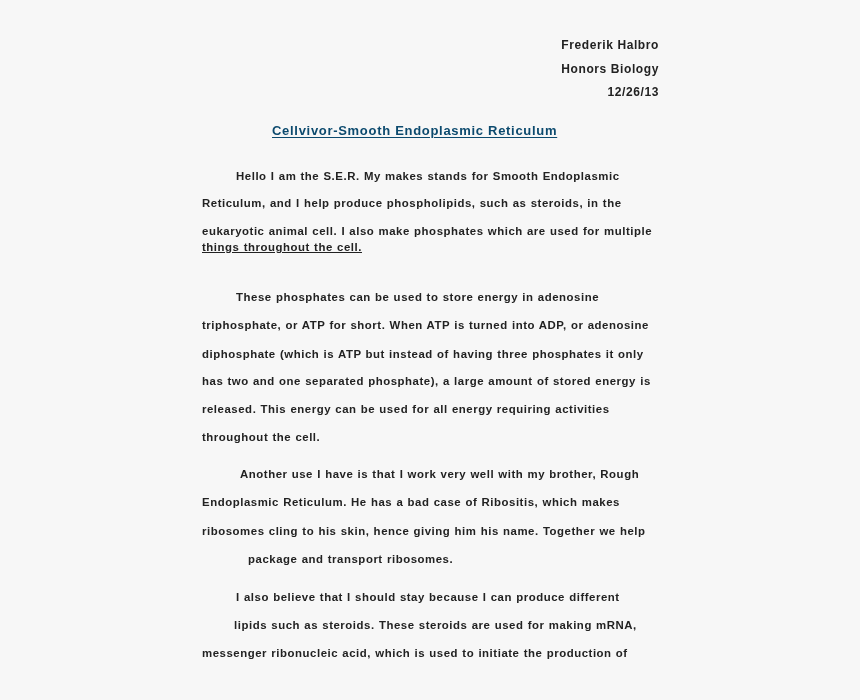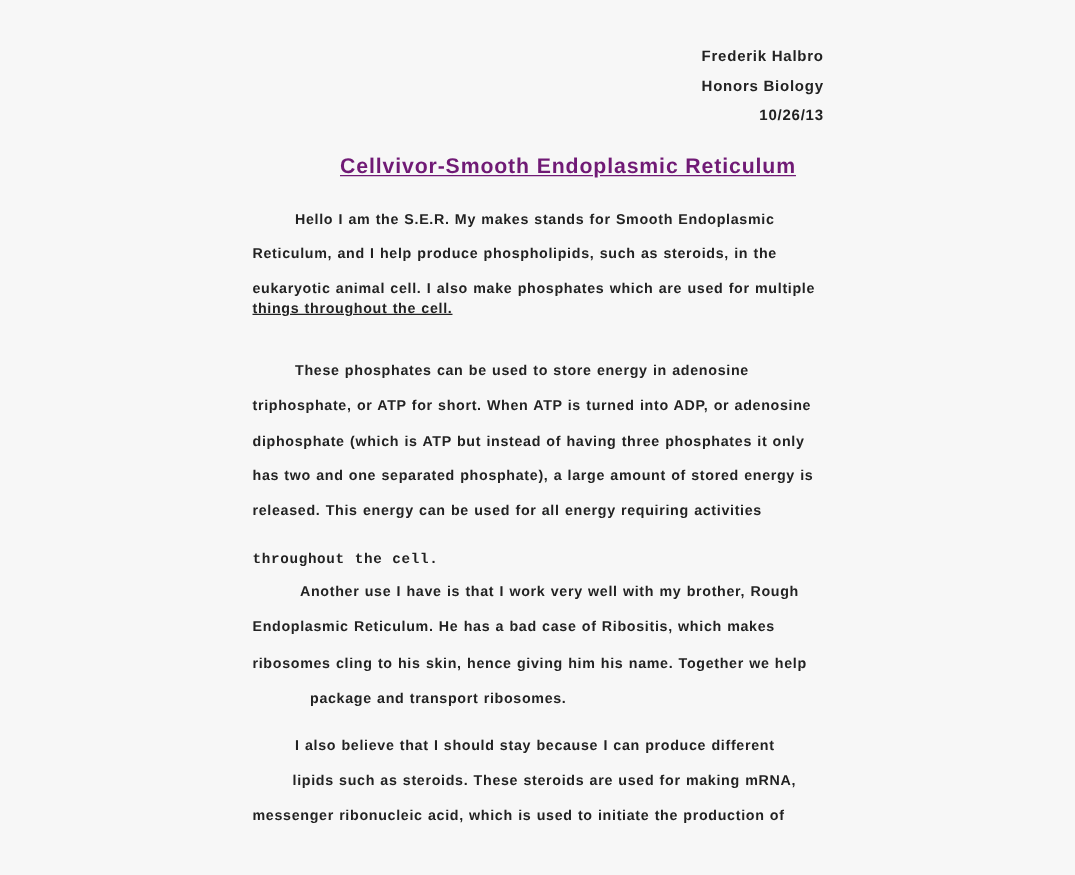--- a/index.html
+++ b/index.html
@@ -27,27 +27,27 @@
       font-weight: bold;
       letter-spacing: 0.6px;
       white-space: nowrap;
       text-align: center;
       color: #222;
     }
     .title {
       position: absolute;
       left: 272px;
       top: 123px;
-      font-size: 17px;
+      font-size: 13px;
       font-weight: bold;
       letter-spacing: 0.7px;
       text-decoration: underline;
       text-underline-offset: 2px;
       white-space: nowrap;
-      color: #701a75;
+      color: #0c4a6e;
     }
     .line {
       position: absolute;
       left: 202px;
       font-size: 11.4px;
       font-weight: bold;
       letter-spacing: 0.55px;
       word-spacing: 0.5px;
       white-space: nowrap;
       color: #222;
@@ -55,38 +55,38 @@
     .indent { left: 236px; }
     .indent2 { left: 240px; }
   </style>
 </head>
 <body>
 
 <div class="page">
 
   <div class="hdr" style="top:38px;">Frederik Halbro</div>
   <div class="hdr" style="top:62px;">Honors Biology</div>
-  <div class="hdr" style="top:85px;">10/26/13</div>
+  <div class="hdr" style="top:85px;">12/26/13</div>
 
   <div class="title">Cellvivor-Smooth Endoplasmic Reticulum</div>
 
   <div>
     <div class="line indent" style="top:170px;">Hello I am the S.E.R. My makes stands for Smooth Endoplasmic</div>
     <div class="line" style="top:197px;">Reticulum, and I help produce phospholipids, such as steroids, in the</div>
     <div class="line" style="top:225px;">eukaryotic animal cell. I also make phosphates which are used for multiple</div>
     <div class="line" style="top:241px;text-decoration:underline;">things throughout the cell.</div>
   </div>
 
   <div>
     <div class="line indent" style="top:291px;">These phosphates can be used to store energy in adenosine</div>
     <div class="line" style="top:319px;">triphosphate, or ATP for short. When ATP is turned into ADP, or adenosine</div>
     <div class="line" style="top:348px;">diphosphate (which is ATP but instead of having three phosphates it only</div>
     <div class="line" style="top:375px;">has two and one separated phosphate), a large amount of stored energy is</div>
     <div class="line" style="top:403px;">released. This energy can be used for all energy requiring activities</div>
-    <div class="line" style="top:442px;font-family:Liberation Mono, monospace;">throughout the cell.</div>
+    <div class="line" style="top:431px;">throughout the cell.</div>
   </div>
 
   <div>
     <div class="line indent2" style="top:468px;">Another use I have is that I work very well with my brother, Rough</div>
     <div class="line" style="top:496px;">Endoplasmic Reticulum. He has a bad case of Ribositis, which makes</div>
     <div class="line" style="top:525px;">ribosomes cling to his skin, hence giving him his name. Together we help</div>
     <div class="line" style="top:553px;padding-left:46px;">package and transport ribosomes.</div>
   </div>
 
   <div>

